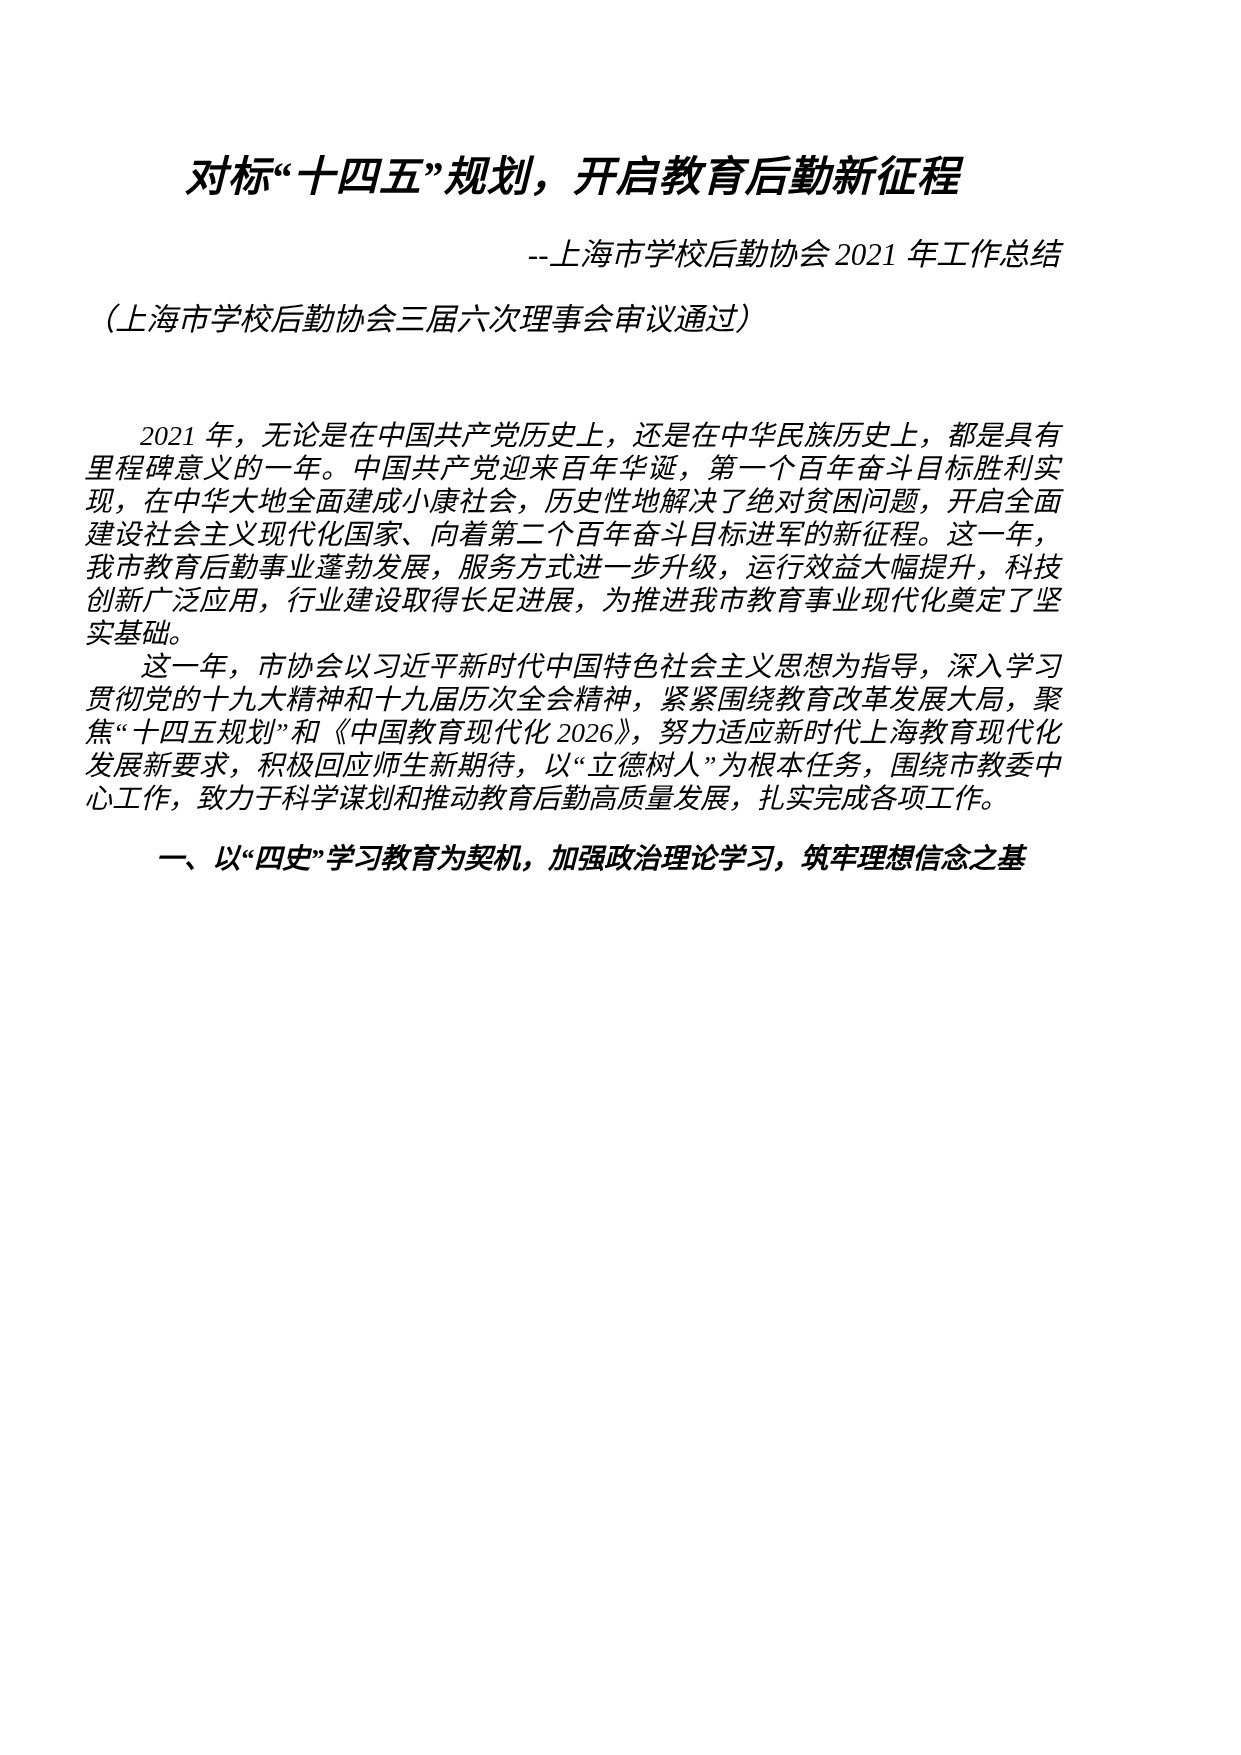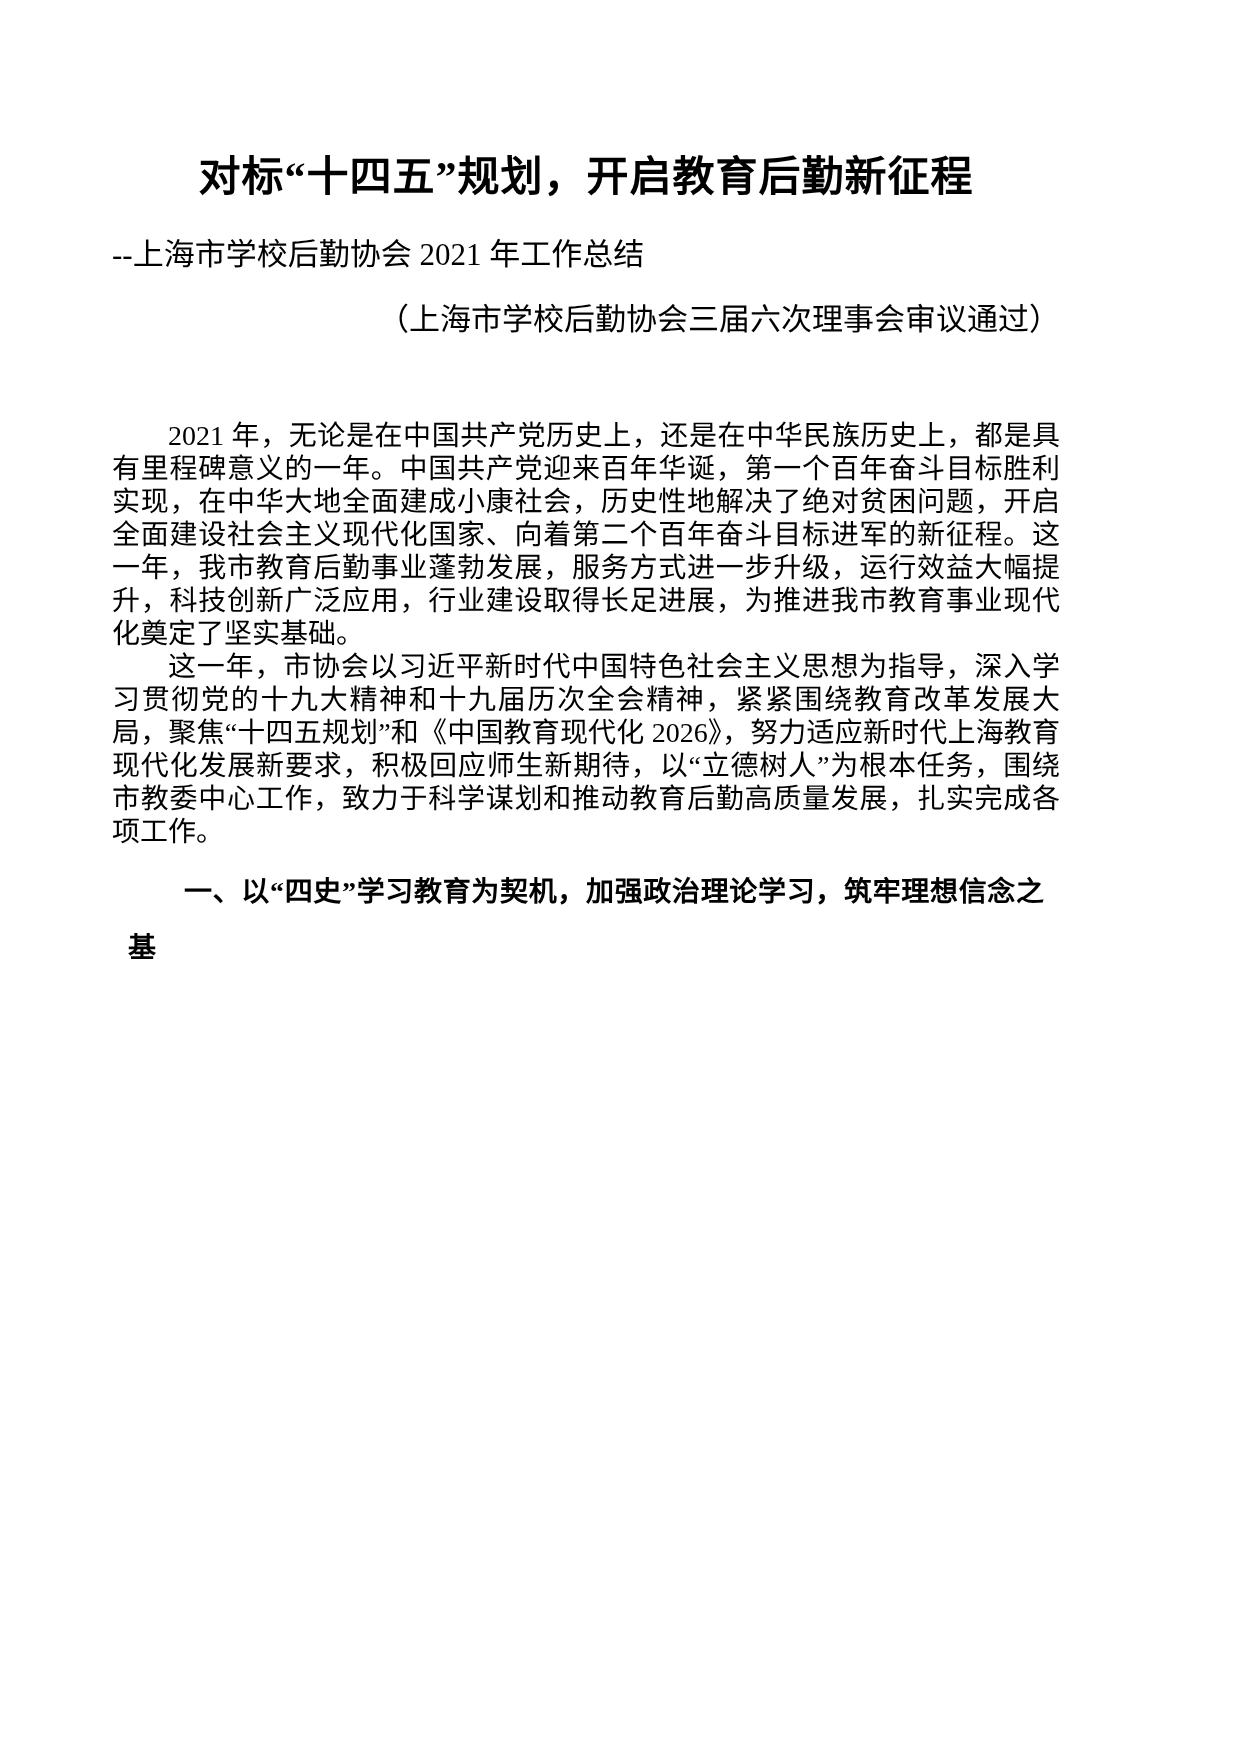--- a/index.html
+++ b/index.html
@@ -8,45 +8,46 @@
     background: #ffffff;
   }
   .page {
     position: relative;
     width: 1241px;
     height: 1755px;
     margin: 0 auto;
     background: #ffffff;
     color: #000000;
     box-sizing: border-box;
-    padding: 0 181px 0 112px;
+    padding: 0 181px 0 84px;
     overflow: hidden;
     font-family: "Liberation Serif", "DejaVu Serif", serif;
+    font-style: italic;
   }
   .doc-title {
     margin: 147px 0 0 0;
     font-size: 42px;
     line-height: 60px;
     font-weight: bold;
     text-align: center;
     letter-spacing: 1px;
   }
   .doc-subtitle {
     margin: 17px 0 0 0;
     font-size: 31px;
     line-height: 62px;
     font-weight: normal;
-    text-align: left;
+    text-align: right;
   }
   .doc-approval {
     margin: 3px 0 0 0;
     font-size: 31px;
     line-height: 62px;
     font-weight: normal;
-    text-align: right;
+    text-align: left;
   }
   .body-text {
     margin: 0;
     font-size: 28px;
     line-height: 33px;
     text-align: justify;
     text-justify: inter-ideograph;
     text-indent: 2em;
     font-weight: normal;
   }

